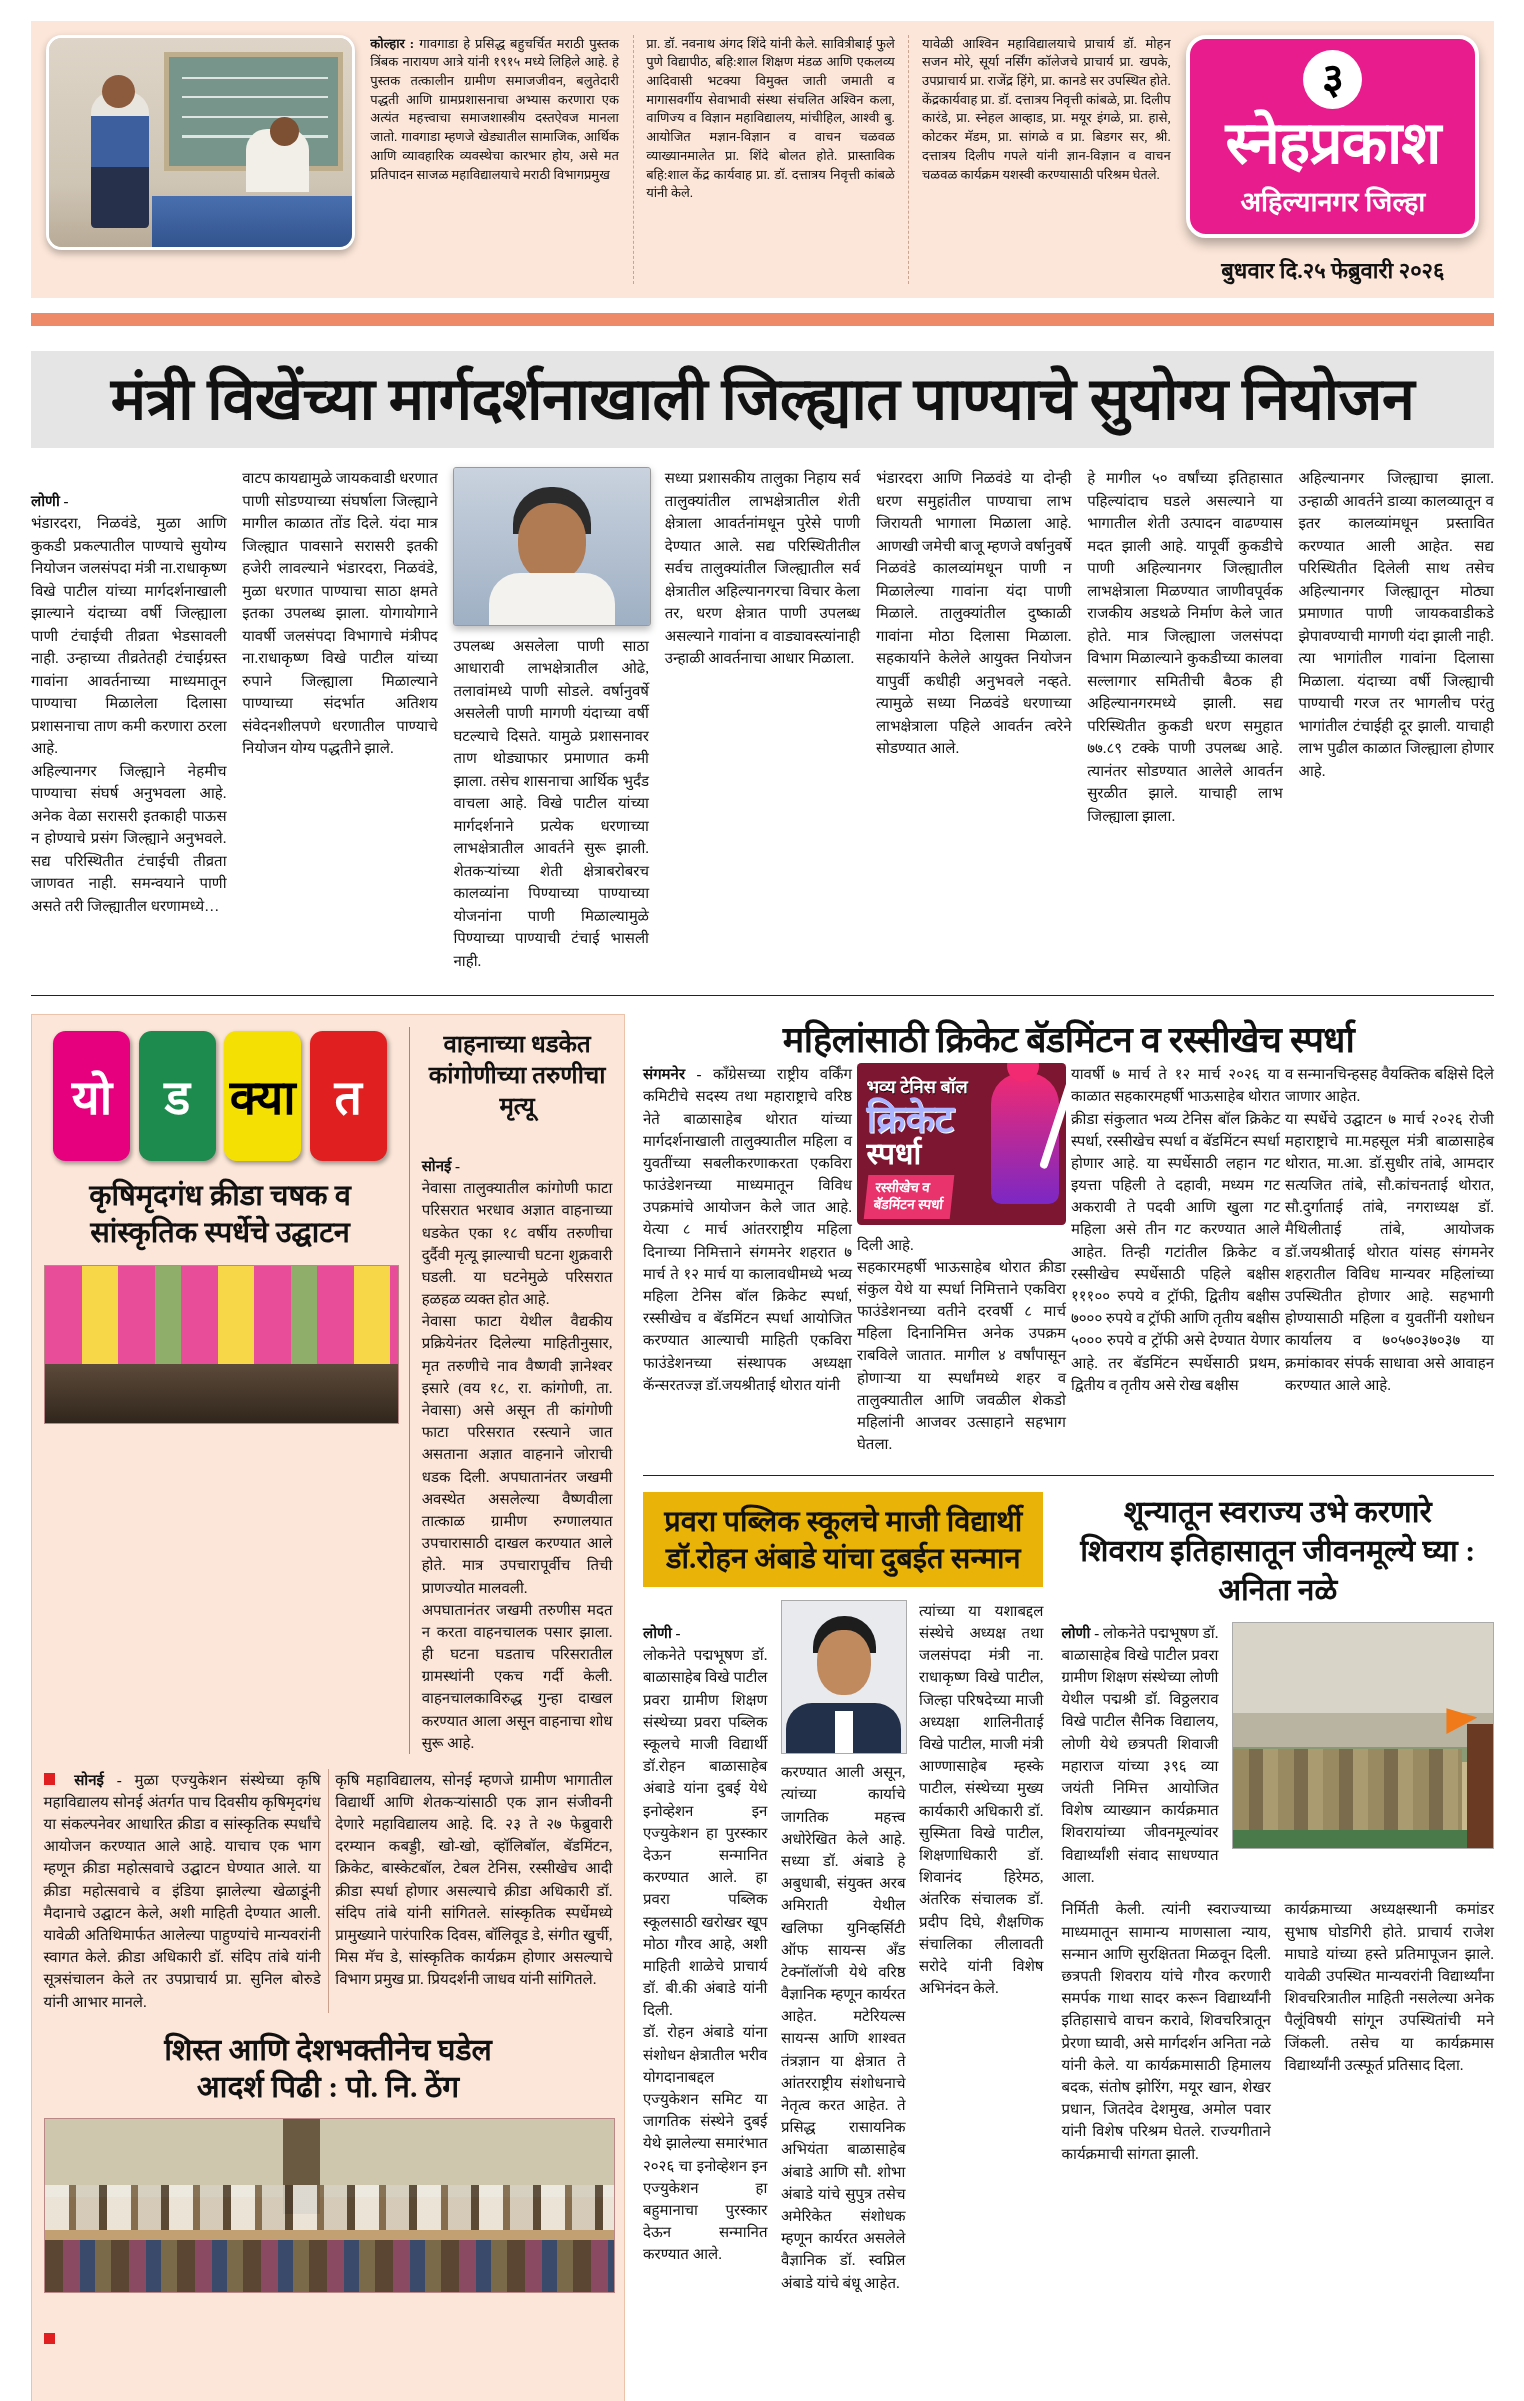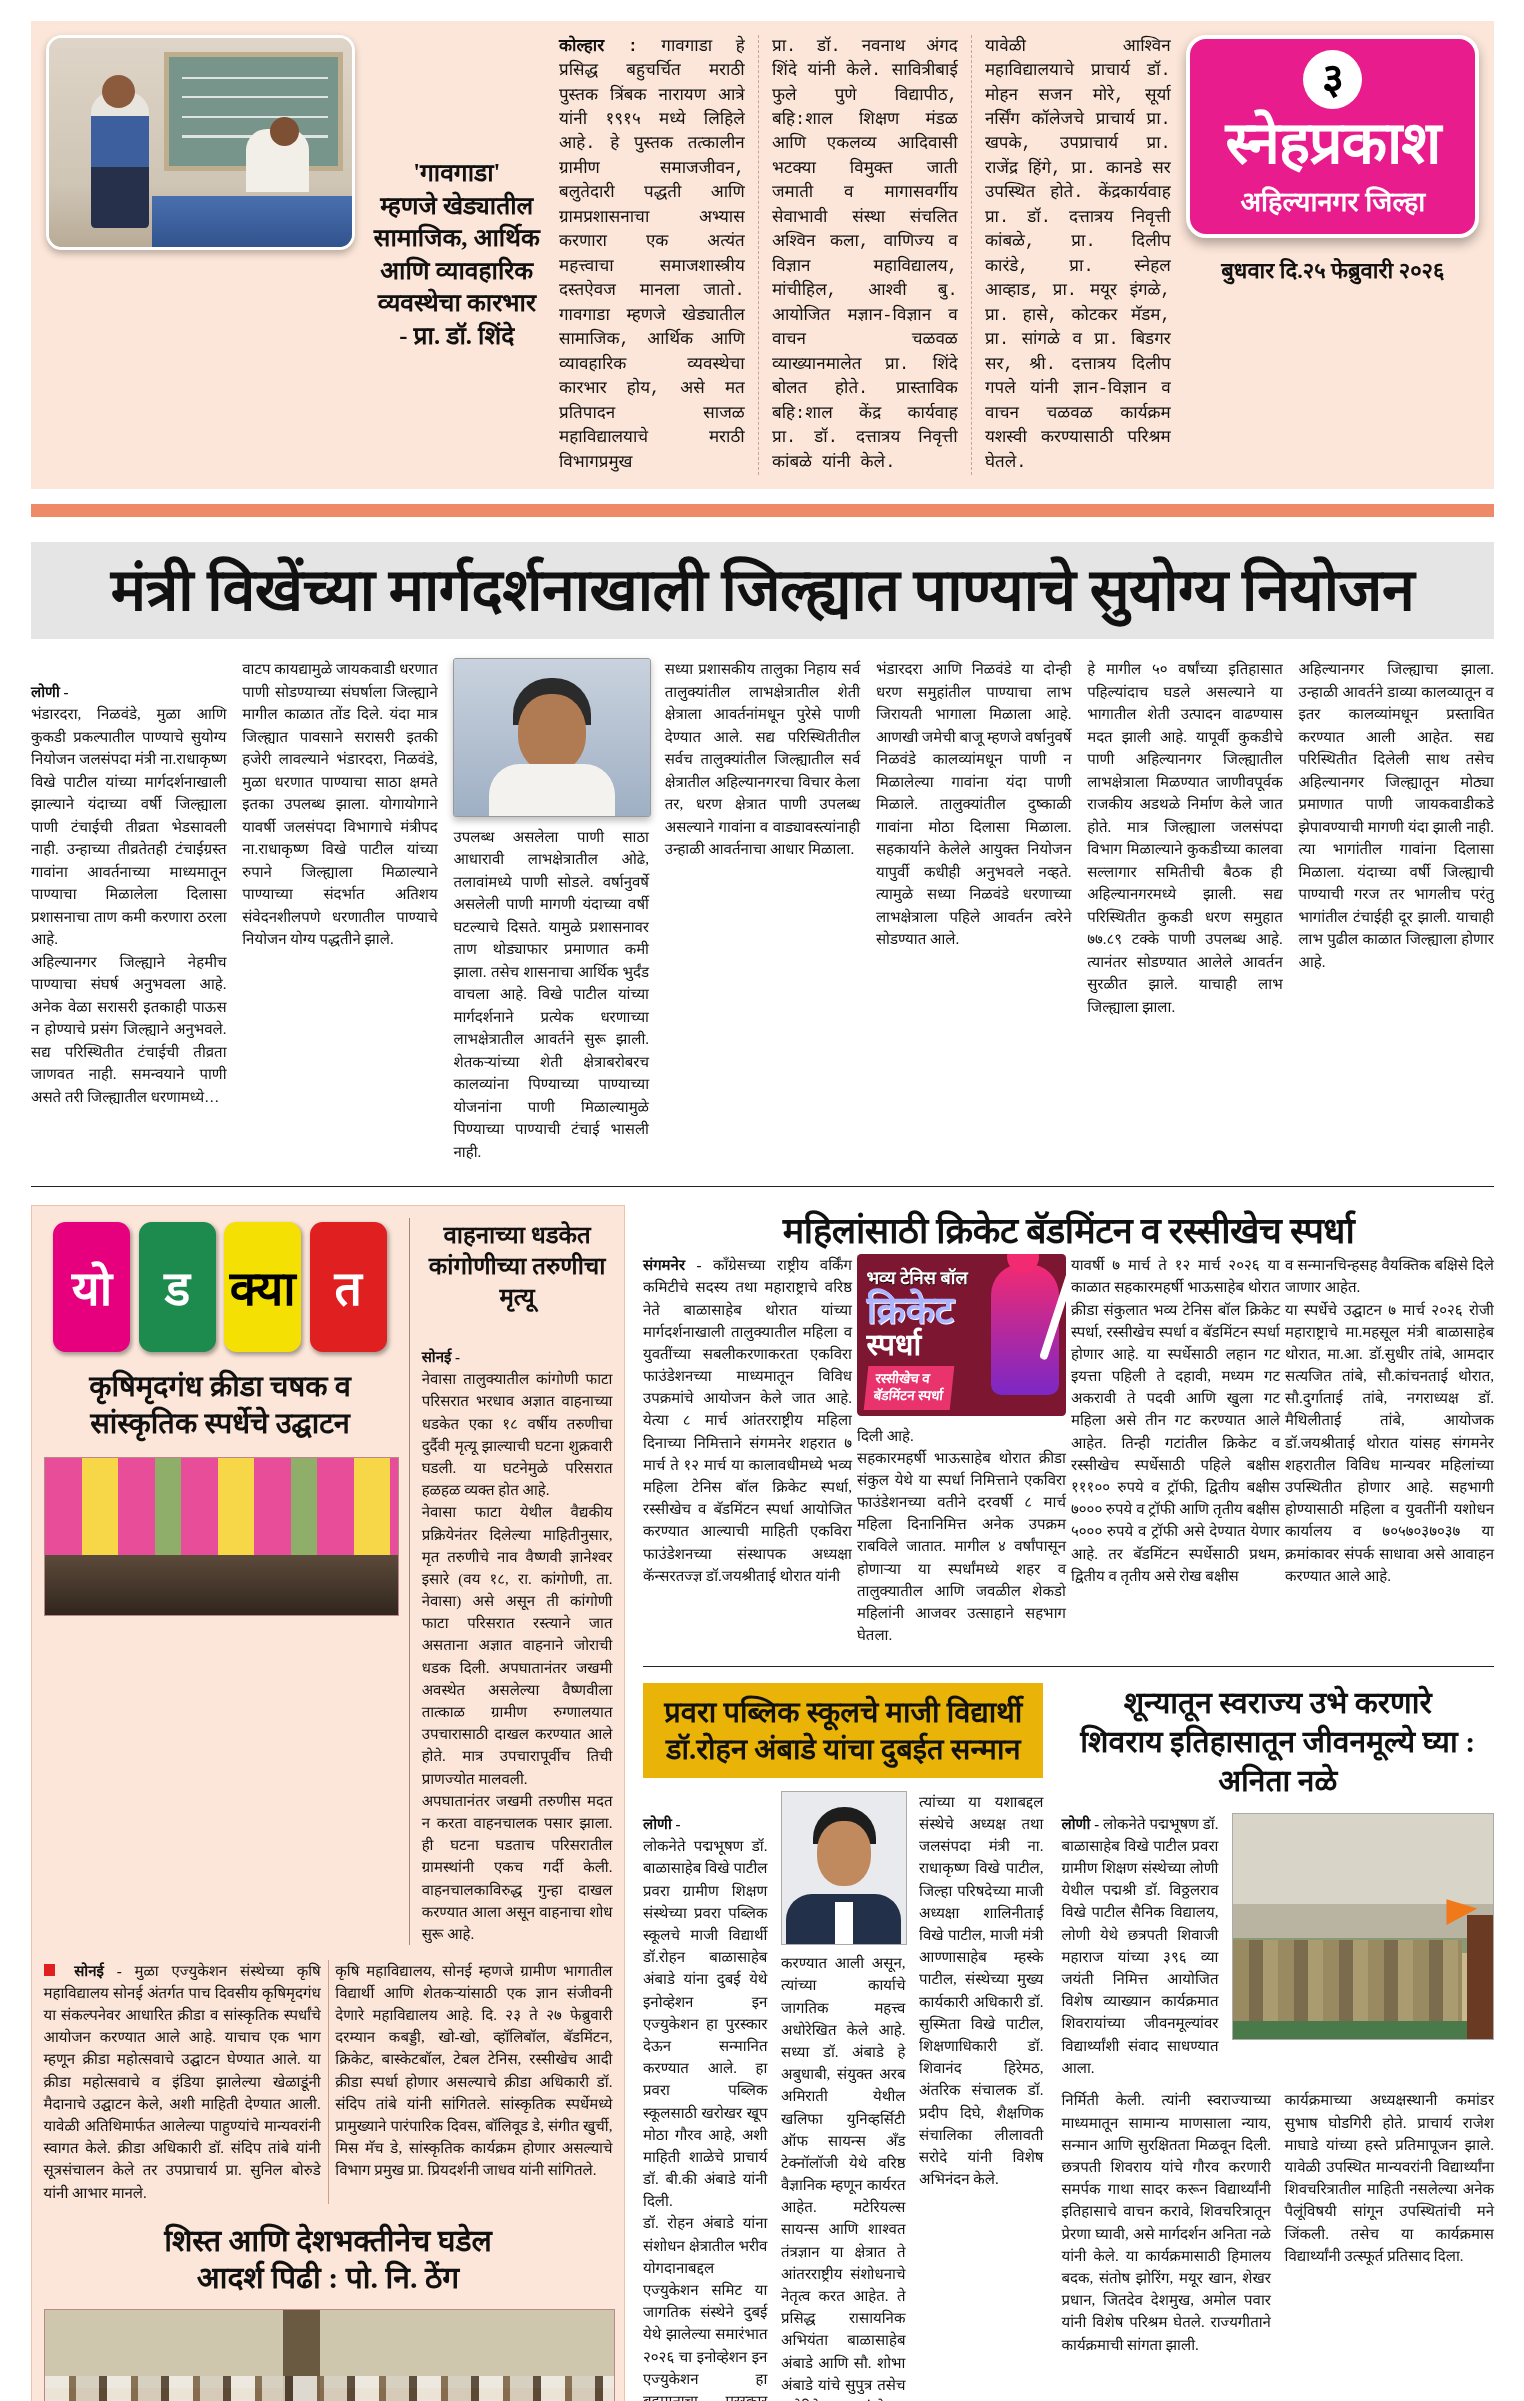--- a/index.html
+++ b/index.html
@@ -17,21 +17,21 @@
   .ph-classroom{width:303px;height:209px;}
   .ph-classroom .wall{position:absolute;inset:0;background:linear-gradient(180deg,#ded5c8 0%,#cfc5b5 70%,#b8ab97 100%);}
   .ph-classroom .board{position:absolute;left:38%;top:7%;width:56%;height:52%;background:#77958a;border:5.2px solid #bfae8e;}
   .ph-classroom .board i{position:absolute;left:8%;right:6%;height:2.1px;background:rgba(255,255,255,.75);display:block;}
   .ph-classroom .man1{position:absolute;left:14%;top:26%;width:58px;height:136px;background:linear-gradient(180deg,#e8e4de 0 18%,#3e5f9e 18% 55%,#27304a 55% 100%);border-radius:21px 21px 4.2px 4.2px;}
   .ph-classroom .head1{position:absolute;left:17.5%;top:18%;width:33px;height:33px;border-radius:50%;background:#8c5a3c;}
   .ph-classroom .man2{position:absolute;right:14%;bottom:26%;width:63px;height:63px;background:#f2efe9;border-radius:21px 21px 0 0;}
   .ph-classroom .head2{position:absolute;right:17.5%;bottom:48%;width:29px;height:29px;border-radius:50%;background:#7d4f33;}
   .ph-classroom .table{position:absolute;left:34%;right:0;bottom:0;height:24%;background:linear-gradient(180deg,#4a6fae,#31548e);}
   .quote{flex:none;width:173px;align-self:center;font-size:24.6px;font-weight:bold;text-align:center;line-height:1.32;}
-  .kolhar{flex:1;display:flex;gap:13.6px;font-size:17px;line-height:1.44;font-family:Liberation Mono, monospace;}
+  .kolhar{flex:1;display:flex;gap:13.6px;font-size:13px;line-height:1.44;}
   .kolhar .kcol{flex:1;min-width:0;}
   .kolhar .kcol + .kcol{border-left:1.6px dashed #c9a48e;padding-left:12.6px;}
   .masthead{flex:none;width:293px;display:flex;flex-direction:column;align-items:center;justify-content:flex-start;}
   .mast-box{background:#e81c8c;border-radius:20px;border:4.2px solid #fff;box-shadow:0 5.2px 10.5px rgba(0,0,0,.3);
             width:100%;box-sizing:border-box;padding:11.5px 8.4px 15.7px;text-align:center;color:#fff;}
   .mast-num{width:59px;height:59px;border-radius:50%;background:#fff;color:#000;font-size:42px;font-weight:900;
             margin:0 auto 4.2px;line-height:59px;}
   .mast-title{font-size:59px;font-weight:900;line-height:1.04;letter-spacing:-1px;}
   .mast-sub{font-size:27px;font-weight:bold;margin-top:7px;}
   .mast-date{margin-top:15.7px;font-size:22px;font-weight:bold;color:#111;text-align:center;}
@@ -130,26 +130,20 @@
           <i style="top:36%"></i>
           <i style="top:54%"></i>
           <i style="top:72%"></i>
         </div>
       <div class="man1"></div>
         <div class="head1"></div>
       <div class="table"></div>
       <div class="man2"></div>
         <div class="head2"></div>
     </div>
-    <div class="quote pre">'गावगाडा'
-म्हणजे खेड्यातील
-सामाजिक, आर्थिक
-आणि व्यावहारिक
-व्यवस्थेचा कारभार
-- प्रा. डॉ. शिंदे</div>
     <div class="kolhar">
       <div class="kcol just">
         <span class="dateline">कोल्हार :</span>
         <span>गावगाडा हे प्रसिद्ध बहुचर्चित मराठी पुस्तक त्रिंबक नारायण आत्रे यांनी १९१५ मध्ये लिहिले आहे. हे पुस्तक तत्कालीन ग्रामीण समाजजीवन, बलुतेदारी पद्धती आणि ग्रामप्रशासनाचा अभ्यास करणारा एक अत्यंत महत्त्वाचा समाजशास्त्रीय दस्तऐवज मानला जातो. गावगाडा म्हणजे खेड्यातील सामाजिक, आर्थिक आणि व्यावहारिक व्यवस्थेचा कारभार होय, असे मत प्रतिपादन साजळ महाविद्यालयाचे मराठी विभागप्रमुख</span>
       </div>
       <div class="kcol just">प्रा. डॉ. नवनाथ अंगद शिंदे यांनी केले. सावित्रीबाई फुले पुणे विद्यापीठ, बहि:शाल शिक्षण मंडळ आणि एकलव्य आदिवासी भटक्या विमुक्त जाती जमाती व मागासवर्गीय सेवाभावी संस्था संचलित अश्विन कला, वाणिज्य व विज्ञान महाविद्यालय, मांचीहिल, आश्वी बु. आयोजित मज्ञान-विज्ञान व वाचन चळवळ व्याख्यानमालेत प्रा. शिंदे बोलत होते. प्रास्ताविक बहि:शाल केंद्र कार्यवाह प्रा. डॉ. दत्तात्रय निवृत्ती कांबळे यांनी केले.</div>
       <div class="kcol just">यावेळी आश्विन महाविद्यालयाचे प्राचार्य डॉ. मोहन सजन मोरे, सूर्या नर्सिंग कॉलेजचे प्राचार्य प्रा. खपके, उपप्राचार्य प्रा. राजेंद्र हिंगे, प्रा. कानडे सर उपस्थित होते. केंद्रकार्यवाह प्रा. डॉ. दत्तात्रय निवृत्ती कांबळे, प्रा. दिलीप कारंडे, प्रा. स्नेहल आव्हाड, प्रा. मयूर इंगळे, प्रा. हासे, कोटकर मॅडम, प्रा. सांगळे व प्रा. बिडगर सर, श्री. दत्तात्रय दिलीप गपले यांनी ज्ञान-विज्ञान व वाचन चळवळ कार्यक्रम यशस्वी करण्यासाठी परिश्रम घेतले.</div>
     </div>
     <div class="masthead">
       <div class="mast-box">

